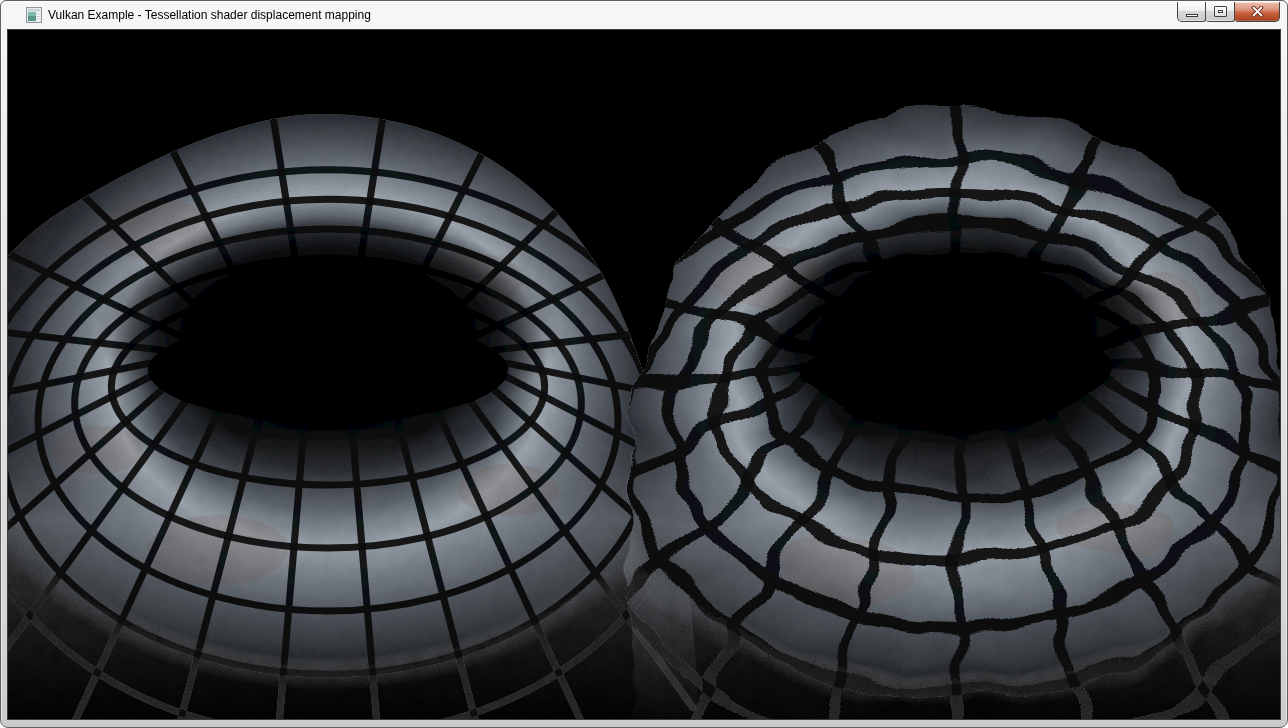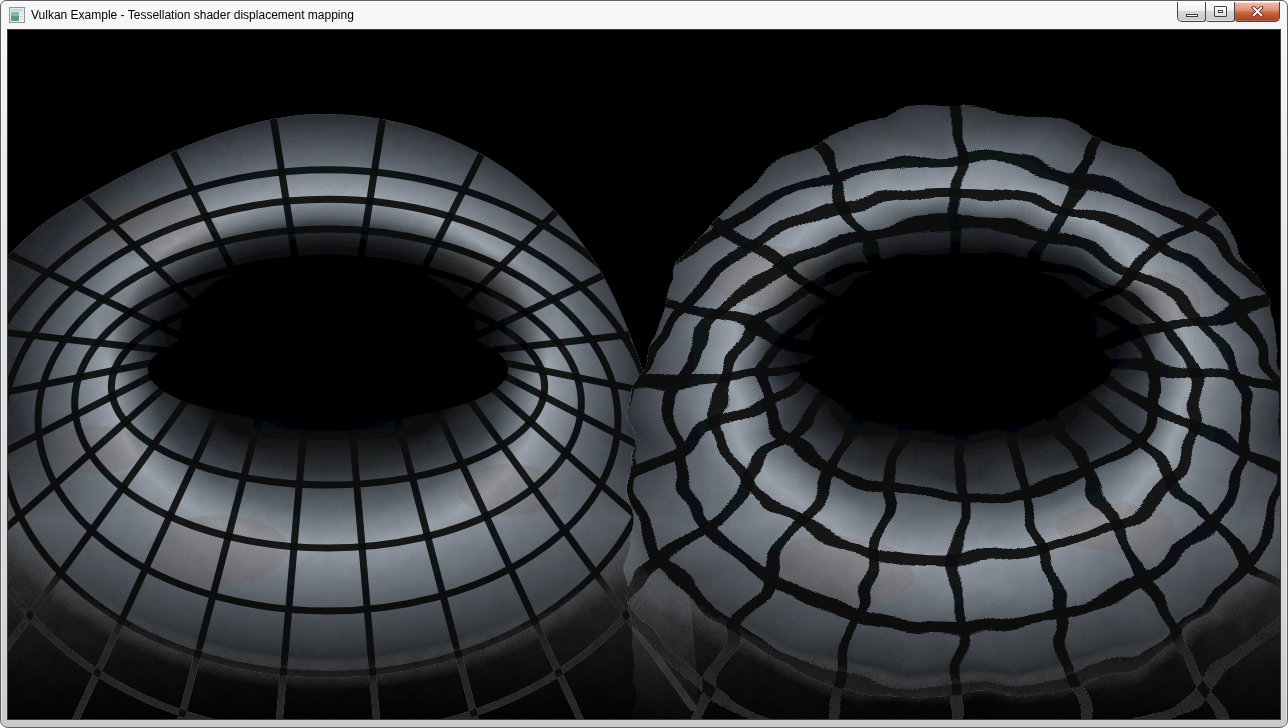--- a/index.html
+++ b/index.html
@@ -2,21 +2,21 @@
 <html><head>
 <meta charset="utf-8">
 <style>
   html,body{margin:0;padding:0;width:1288px;height:728px;background:#ffffff;overflow:hidden;
     font-family:"Liberation Sans",sans-serif;}
   .window{position:relative;width:1288px;height:728px;box-sizing:border-box;
     border:1px solid #5f5f5f;border-radius:6px 6px 8px 8px;
     background:linear-gradient(180deg,#f7f7f7,#e9e9e9 30%,#d5d5d5 85%,#cacaca);
     box-shadow:inset 0 1px 0 rgba(255,255,255,.8), inset 1px 0 0 rgba(255,255,255,.5), inset -1px 0 0 rgba(255,255,255,.5);}
   .titlebar{position:absolute;top:1px;left:1px;right:1px;height:26px;display:flex;align-items:center;
-    padding-left:7px;border-radius:5px 5px 0 0;}
+    padding-left:24px;border-radius:5px 5px 0 0;}
   .app-icon{width:16px;height:16px;margin-right:6px;flex:0 0 auto;}
   .title{font-size:12px;color:#000;white-space:nowrap;letter-spacing:0;}
   .controls{position:absolute;top:0;right:6px;display:flex;height:20px;}
   .btn{box-sizing:border-box;height:20px;margin:0;padding:0;border:1px solid #454545;border-top:none;
     display:flex;align-items:center;justify-content:center;position:relative;cursor:default;}
   .btn-gray{background:linear-gradient(180deg,#fefefe,#efefef 45%,#d9d9d9 50%,#c9c9c9);
     box-shadow:inset 0 1px 0 rgba(255,255,255,.95), inset 0 -1px 0 rgba(255,255,255,.45);}
   .btn-min{width:29px;border-radius:0 0 3px 5px;}
   .btn-max{width:29px;border-left:none;border-radius:0 0 3px 3px;}
   .btn-close{width:45px;border-left:none;border-radius:0 0 5px 3px;

